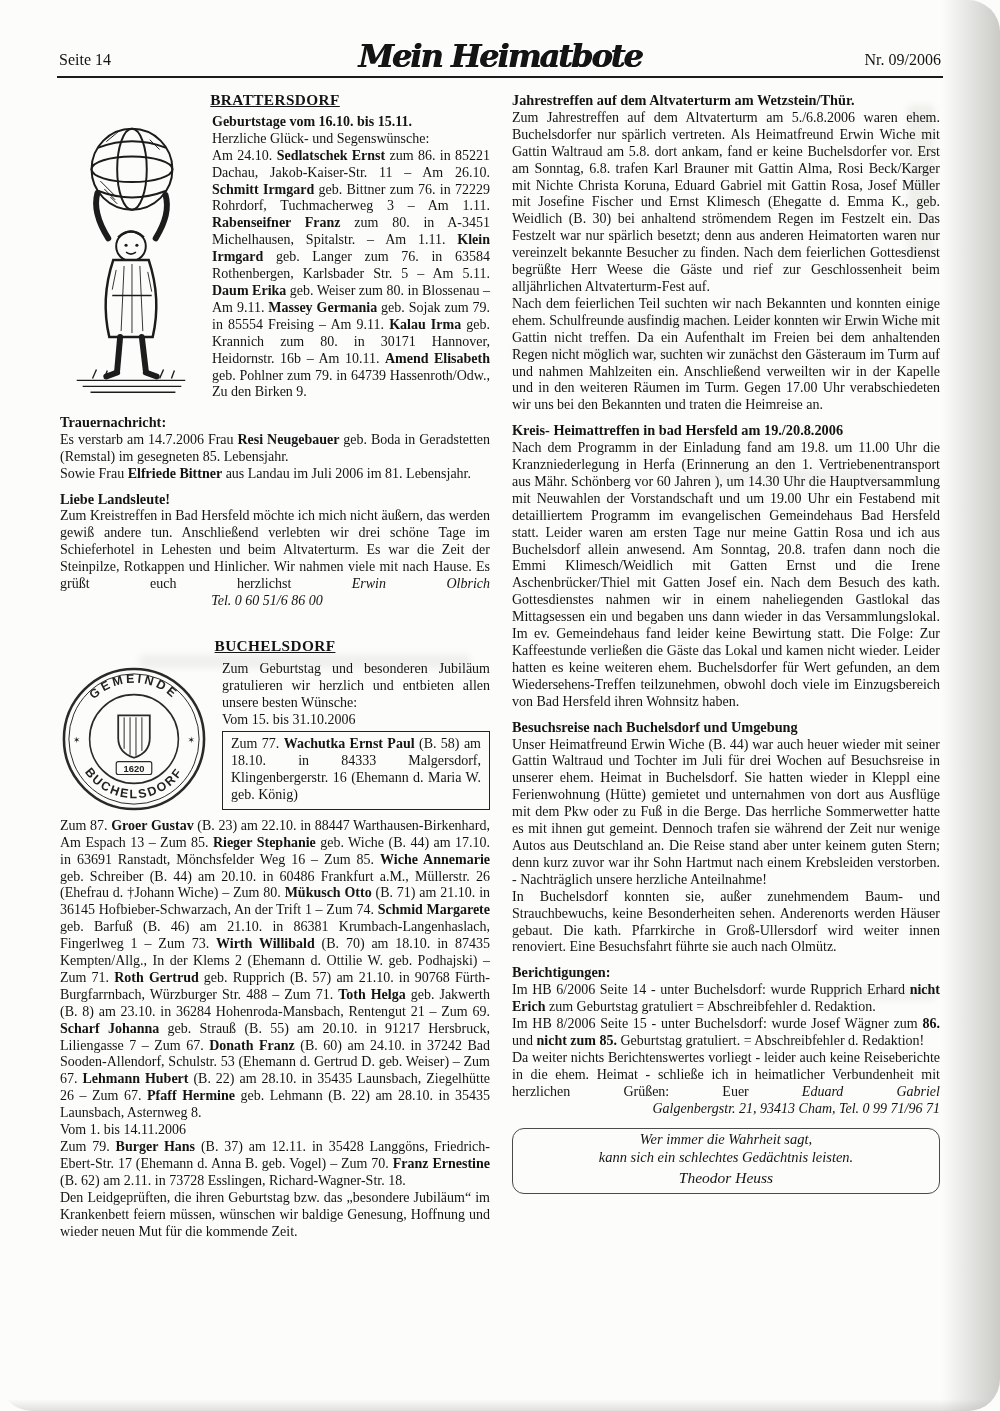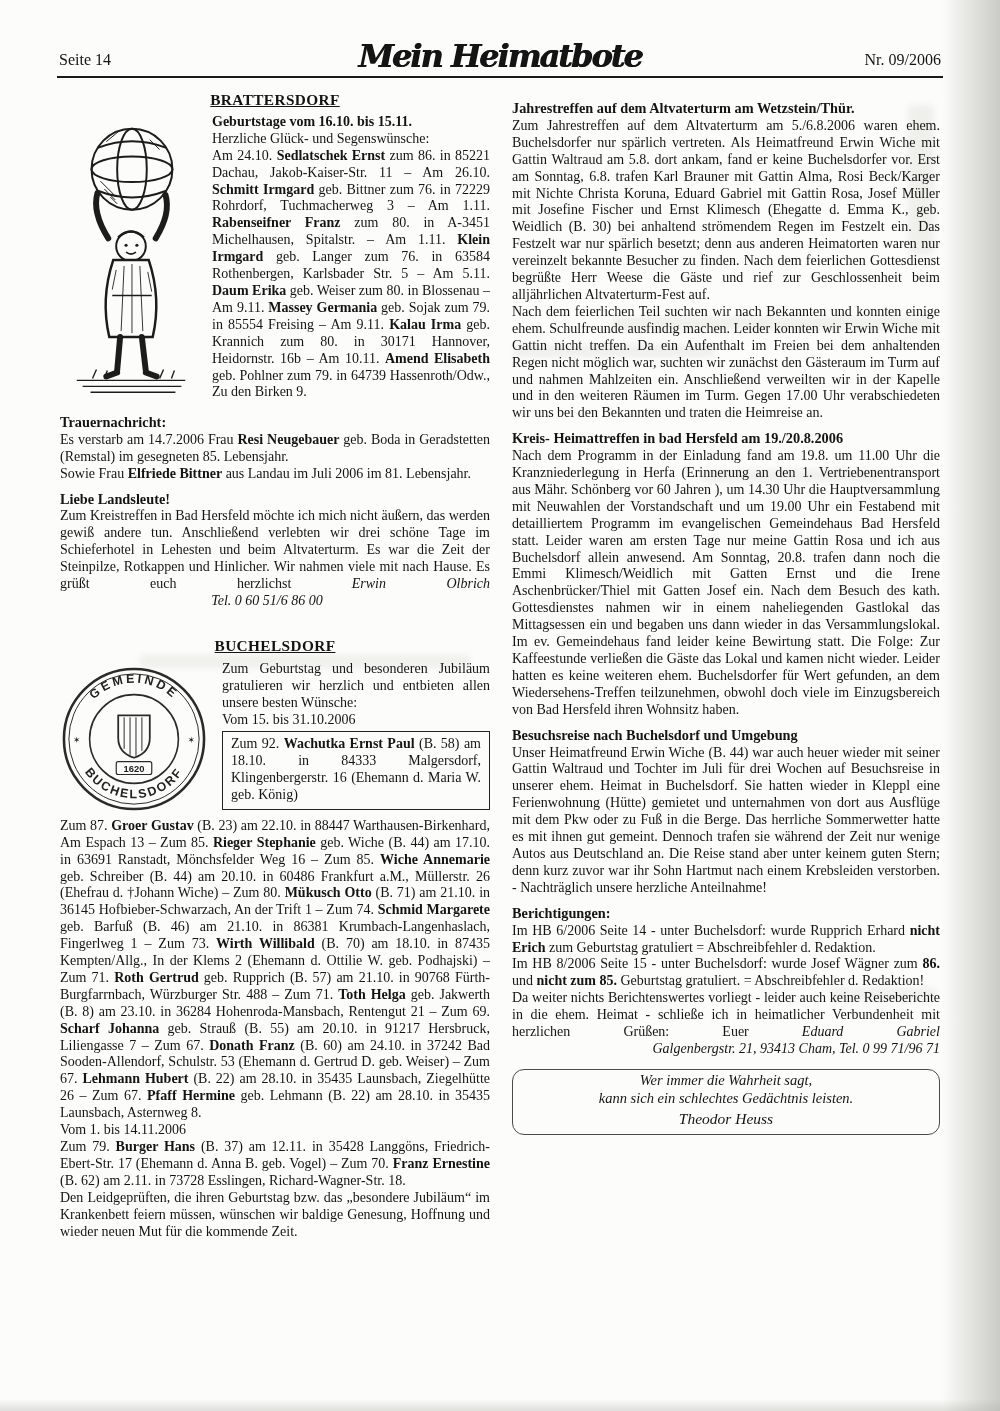--- a/index.html
+++ b/index.html
@@ -1,36 +1,36 @@
 <!DOCTYPE html>
 <html lang="de"><head>
 <meta charset="utf-8">
 <style>
   *{box-sizing:border-box;}
   html,body{margin:0;padding:0;}
   body{width:1000px;height:1411px;background:#fcfcfa;}
   .page{position:relative;width:1000px;height:1411px;background:#fcfcfa;overflow:hidden;color:#141414;
-        font-family:"Liberation Serif","DejaVu Serif",serif;}
+        font-family:"Liberation Serif","DejaVu Serif",serif;border-radius:32px;}
   .hdr{position:absolute;left:57px;top:40px;width:886px;height:38px;border-bottom:2px solid #1b1b1b;z-index:2;}
   .page-label{position:absolute;left:2px;bottom:7px;font-size:16px;}
   .issue-label{position:absolute;right:2px;bottom:7px;font-size:16px;}
   .masthead{position:absolute;left:50%;transform:translateX(-50%);bottom:1px;
             font-family:"DejaVu Serif",serif;font-weight:bold;font-style:italic;font-size:32px;
             letter-spacing:-2px;white-space:nowrap;text-shadow:0.7px 0 #141414;margin-top:7px;}
   .col{position:absolute;top:92px;font-size:14px;line-height:16.9px;text-align:justify;
        hyphens:auto;-webkit-hyphens:auto;overflow-wrap:break-word;z-index:1;}
   .col-left{left:60px;width:430px;}
   .col-right{left:512px;width:428px;}
   .col p{margin:0;}
   .b{font-weight:bold;}
   .i{font-style:italic;}
   .section-title{font-size:15.3px;font-weight:bold;text-align:center;letter-spacing:.4px;margin:0 0 5px;text-decoration:underline;}
   .section-title.buch{margin:28px 0 6px;}
   .run-head{font-size:14.3px;font-weight:bold;text-align:left;margin:8px 0 1px;}
-  .run-head.first{margin-top:8px;}
+  .run-head.first{margin-top:0;}
   .atlas{float:left;width:140px;height:296px;margin:2px 12px 2px 0;}
   .seal{float:left;width:148px;height:150px;margin:3px 14px 4px 0;}
   .birthday-box{border:1.4px solid #222;padding:4px 8px 5px;margin:3px 0 4px;overflow:hidden;}
   .clearb{clear:both;}
   .range{margin:2px 0 2px;}
   .tel-line{text-align:center;padding-right:16px;font-style:italic;}
   .addr-line{text-align:right;font-style:italic;margin-top:1px;}
   .just-last{text-align-last:justify;}
   .quote-box{border:1.5px solid #4a4a4a;border-radius:12px;margin-top:11px;padding:1px 10px 6px;
              text-align:center;font-style:italic;}
@@ -153,40 +153,41 @@
         <path d="M65,54 v32 M71,54 v38 M77,54 v39 M83,54 v34" stroke="#2a2a2a" stroke-width="1"></path>
       </g>
       <rect x="57" y="99" width="36" height="13" rx="2" fill="none" stroke="#2a2a2a" stroke-width="1.2"></rect>
       <text x="75" y="109" text-anchor="middle" font-family="Liberation Sans, sans-serif" font-size="9.5" font-weight="bold" fill="#222">1620</text>
     </svg>
 
     <p>Zum Geburtstag und besonderen Jubiläum gratulieren wir herzlich und entbieten allen unsere besten Wünsche:</p>
     <p class="range">Vom 15. bis 31.10.2006</p>
 
     <div class="birthday-box">
-      <p><span>Zum 92. </span><span class="b">Wachutka Ernst Paul</span><span> (B. 58) am 18.10. in 84333 Malgersdorf, Klingenbergerstr. 16 (Ehemann d. Maria W. geb. König)</span></p>
+      <p><span>Zum 77. </span><span class="b">Wachutka Ernst Paul</span><span> (B. 58) am 18.10. in 84333 Malgersdorf, Klingenbergerstr. 16 (Ehemann d. Maria W. geb. König)</span></p>
     </div>
 
     <p class="clearb"><span>Zum 87. </span><span class="b">Groer Gustav</span><span> (B. 23) am 22.10. in 88447 Warthausen-Birkenhard, Am Espach 13 – Zum 85. </span><span class="b">Rieger Stephanie</span><span> geb. Wiche (B. 44) am 17.10. in 63691 Ranstadt, Mönchsfelder Weg 16 – Zum 85. </span><span class="b">Wiche Annemarie</span><span> geb. Schreiber (B. 44) am 20.10. in 60486 Frankfurt a.M., Müllerstr. 26 (Ehefrau d. †Johann Wiche) – Zum 80. </span><span class="b">Mükusch Otto</span><span> (B. 71) am 21.10. in 36145 Hofbieber-Schwarzach, An der Trift 1 – Zum 74. </span><span class="b">Schmid Margarete</span><span> geb. Barfuß (B. 46) am 21.10. in 86381 Krumbach-Langenhaslach, Fingerlweg 1 – Zum 73. </span><span class="b">Wirth Willibald</span><span> (B. 70) am 18.10. in 87435 Kempten/Allg., In der Klems 2 (Ehemann d. Ottilie W. geb. Podhajski) – Zum 71. </span><span class="b">Roth Gertrud</span><span> geb. Rupprich (B. 57) am 21.10. in 90768 Fürth-Burgfarrnbach, Würzburger Str. 488 – Zum 71. </span><span class="b">Toth Helga</span><span> geb. Jakwerth (B. 8) am 23.10. in 36284 Hohenroda-Mansbach, Rentengut 21 – Zum 69. </span><span class="b">Scharf Johanna</span><span> geb. Strauß (B. 55) am 20.10. in 91217 Hersbruck, Liliengasse 7 – Zum 67. </span><span class="b">Donath Franz</span><span> (B. 60) am 24.10. in 37242 Bad Sooden-Allendorf, Schulstr. 53 (Ehemann d. Gertrud D. geb. Weiser) – Zum 67. </span><span class="b">Lehmann Hubert</span><span> (B. 22) am 28.10. in 35435 Launsbach, Ziegelhütte 26 – Zum 67. </span><span class="b">Pfaff Hermine</span><span> geb. Lehmann (B. 22) am 28.10. in 35435 Launsbach, Asternweg 8.</span></p>
     <p class="range">Vom 1. bis 14.11.2006</p>
     <p><span>Zum 79. </span><span class="b">Burger Hans</span><span> (B. 37) am 12.11. in 35428 Langgöns, Friedrich-Ebert-Str. 17 (Ehemann d. Anna B. geb. Vogel) – Zum 70. </span><span class="b">Franz Ernestine</span><span> (B. 62) am 2.11. in 73728 Esslingen, Richard-Wagner-Str. 18.</span></p>
     <p>Den Leidgeprüften, die ihren Geburtstag bzw. das „besondere Jubiläum“ im Krankenbett feiern müssen, wünschen wir baldige Genesung, Hoffnung und wieder neuen Mut für die kommende Zeit.</p>
   </div>
 
   <div class="col col-right">
 
     <h4 class="run-head first">Jahrestreffen auf dem Altvaterturm am Wetzstein/Thür.</h4>
     <p>Zum Jahrestreffen auf dem Altvaterturm am 5./6.8.2006 waren ehem. Buchelsdorfer nur spärlich vertreten. Als Heimatfreund Erwin Wiche mit Gattin Waltraud am 5.8. dort ankam, fand er keine Buchelsdorfer vor. Erst am Sonntag, 6.8. trafen Karl Brauner mit Gattin Alma, Rosi Beck/Karger mit Nichte Christa Koruna, Eduard Gabriel mit Gattin Rosa, Josef Müller mit Josefine Fischer und Ernst Klimesch (Ehegatte d. Emma K., geb. Weidlich (B. 30) bei anhaltend strömendem Regen im Festzelt ein. Das Festzelt war nur spärlich besetzt; denn aus anderen Heimatorten waren nur vereinzelt bekannte Besucher zu finden. Nach dem feierlichen Gottesdienst begrüßte Herr Weese die Gäste und rief zur Geschlossenheit beim alljährlichen Altvaterturm-Fest auf.</p>
     <p>Nach dem feierlichen Teil suchten wir nach Bekannten und konnten einige ehem. Schulfreunde ausfindig machen. Leider konnten wir Erwin Wiche mit Gattin nicht treffen. Da ein Aufenthalt im Freien bei dem anhaltenden Regen nicht möglich war, suchten wir zunächst den Gästeraum im Turm auf und nahmen Mahlzeiten ein. Anschließend verweilten wir in der Kapelle und in den weiteren Räumen im Turm. Gegen 17.00 Uhr verabschiedeten wir uns bei den Bekannten und traten die Heimreise an.</p>
 
     <h4 class="run-head">Kreis- Heimattreffen in bad Hersfeld am 19./20.8.2006</h4>
     <p>Nach dem Programm in der Einladung fand am 19.8. um 11.00 Uhr die Kranzniederlegung in Herfa (Erinnerung an den 1. Vertriebenentransport aus Mähr. Schönberg vor 60 Jahren ), um 14.30 Uhr die Hauptversammlung mit Neuwahlen der Vorstandschaft und um 19.00 Uhr ein Festabend mit detailliertem Programm im evangelischen Gemeindehaus Bad Hersfeld statt. Leider waren am ersten Tage nur meine Gattin Rosa und ich aus Buchelsdorf allein anwesend. Am Sonntag, 20.8. trafen dann noch die Emmi Klimesch/Weidlich mit Gatten Ernst und die Irene Aschenbrücker/Thiel mit Gatten Josef ein. Nach dem Besuch des kath. Gottesdienstes nahmen wir in einem naheliegenden Gastlokal das Mittagsessen ein und begaben uns dann wieder in das Versammlungslokal. Im ev. Gemeindehaus fand leider keine Bewirtung statt. Die Folge: Zur Kaffeestunde verließen die Gäste das Lokal und kamen nicht wieder. Leider hatten es keine weiteren ehem. Buchelsdorfer für Wert gefunden, an dem Wiedersehens-Treffen teilzunehmen, obwohl doch viele im Einzugsbereich von Bad Hersfeld ihren Wohnsitz haben.</p>
 
     <h4 class="run-head">Besuchsreise nach Buchelsdorf und Umgebung</h4>
     <p>Unser Heimatfreund Erwin Wiche (B. 44) war auch heuer wieder mit seiner Gattin Waltraud und Tochter im Juli für drei Wochen auf Besuchsreise in unserer ehem. Heimat in Buchelsdorf. Sie hatten wieder in Kleppl eine Ferienwohnung (Hütte) gemietet und unternahmen von dort aus Ausflüge mit dem Pkw oder zu Fuß in die Berge. Das herrliche Sommerwetter hatte es mit ihnen gut gemeint. Dennoch trafen sie während der Zeit nur wenige Autos aus Deutschland an. Die Reise stand aber unter keinem guten Stern; denn kurz zuvor war ihr Sohn Hartmut nach einem Krebsleiden verstorben. - Nachträglich unsere herzliche Anteilnahme!</p>
+    <p>In Buchelsdorf konnten sie, außer zunehmendem Baum- und Strauchbewuchs, keine Besonderheiten sehen. Anderenorts werden Häuser gebaut. Die kath. Pfarrkirche in Groß-Ullersdorf wird weiter innen renoviert. Eine Besuchsfahrt führte sie auch nach Olmütz.</p>
 
     <h4 class="run-head">Berichtigungen:</h4>
     <p><span>Im HB 6/2006 Seite 14 - unter Buchelsdorf: wurde Rupprich Erhard </span><span class="b">nicht Erich</span><span> zum Geburtstag gratuliert = Abschreibfehler d. Redaktion.</span></p>
     <p><span>Im HB 8/2006 Seite 15 - unter Buchelsdorf: wurde Josef Wägner zum </span><span class="b">86.</span><span> und </span><span class="b">nicht zum 85.</span><span> Geburtstag gratuliert. = Abschreibfehler d. Redaktion!</span></p>
     <p class="just-last"><span>Da weiter nichts Berichtenswertes vorliegt - leider auch keine Reiseberichte in die ehem. Heimat - schließe ich in heimatlicher Verbundenheit mit herzlichen Grüßen: Euer </span><span class="i">Eduard Gabriel</span></p>
     <p class="addr-line">Galgenbergstr. 21, 93413 Cham, Tel. 0 99 71/96 71</p>
 
     <div class="quote-box">
       <div class="quote-line">Wer immer die Wahrheit sagt,</div>
       <div class="quote-line">kann sich ein schlechtes Gedächtnis leisten.</div>

